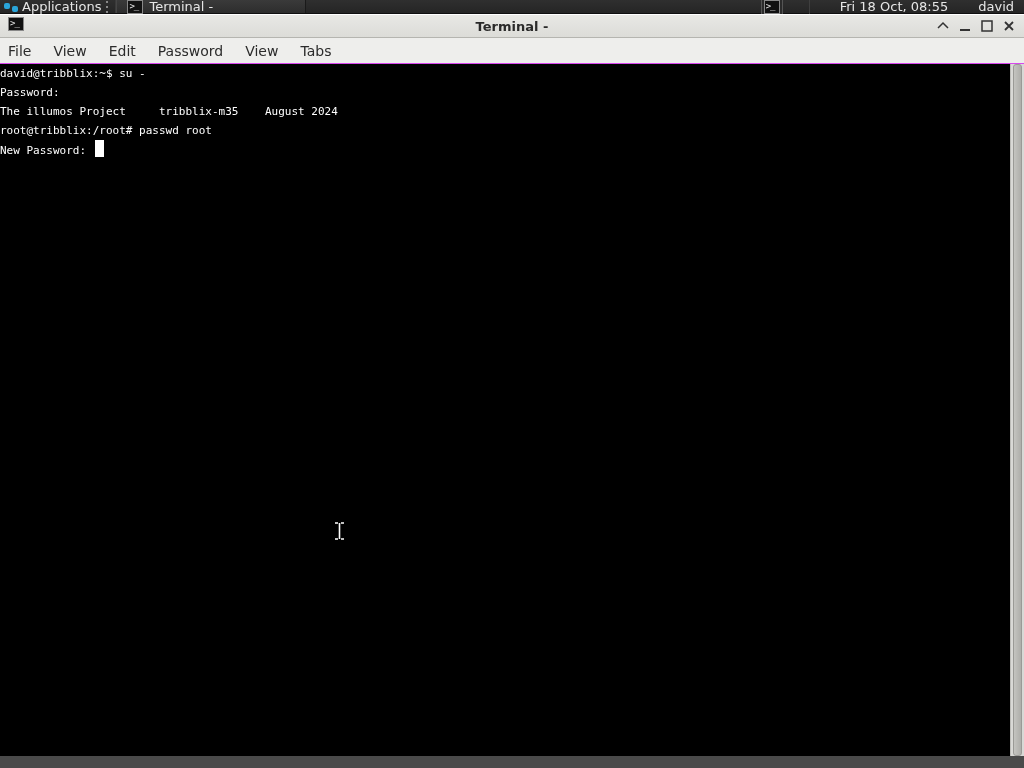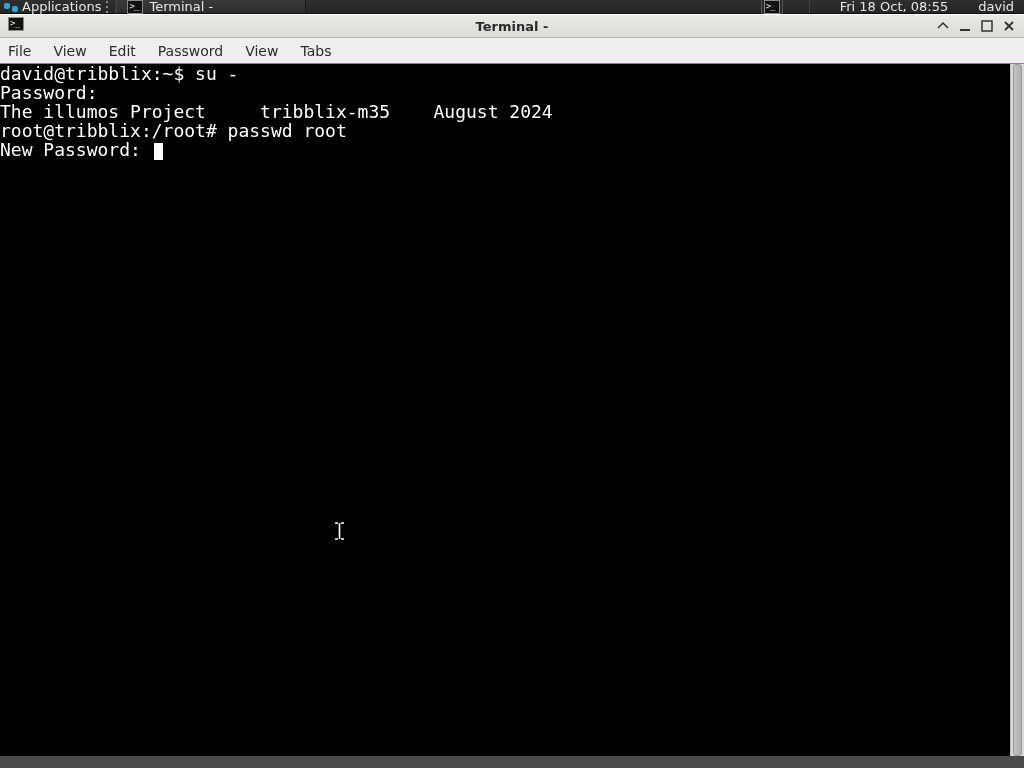--- a/index.html
+++ b/index.html
@@ -185,21 +185,21 @@
   .term-body {
     flex: 1 1 auto;
     display: flex;
     background: #000;
     position: relative;
   }
   .term-content {
     flex: 1 1 auto;
     color: #fff;
     font-family: "DejaVu Sans Mono", "Liberation Mono", monospace;
-    font-size: 18px;
+    font-size: 11px;
     line-height: 19px;
     white-space: pre;
     padding: 0;
   }
   .term-content .line { height: 19px; }
   .cursor-block {
     display: inline-block;
     width: 9px;
     height: 17px;
     background: #fff;

